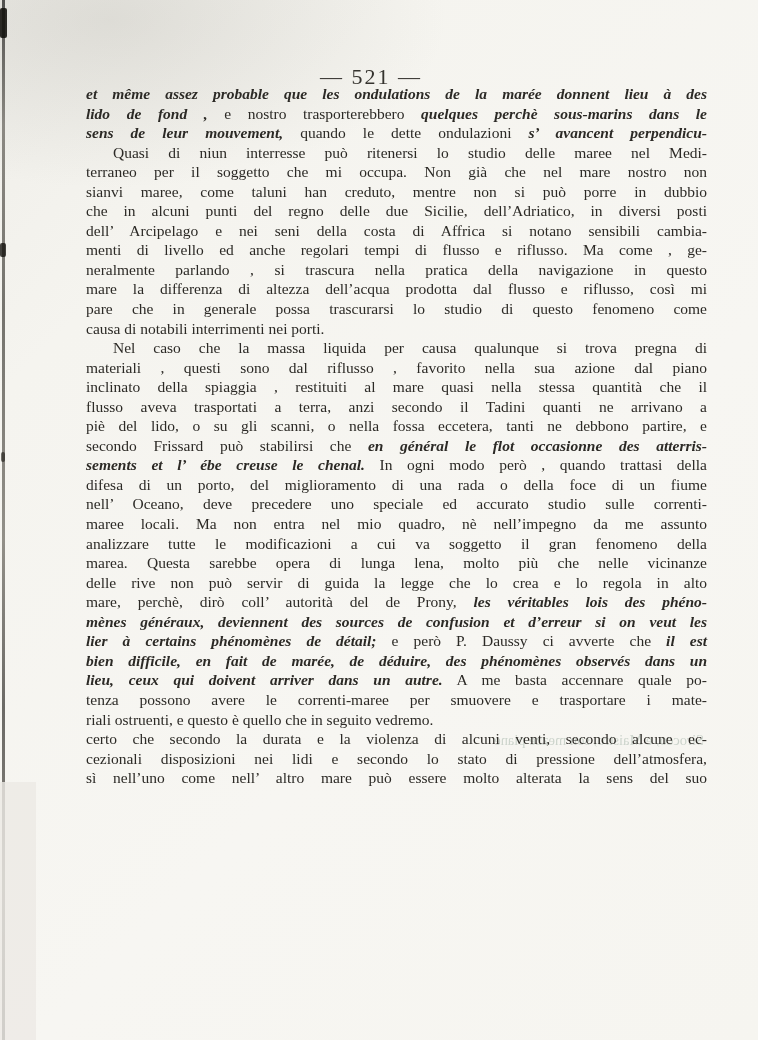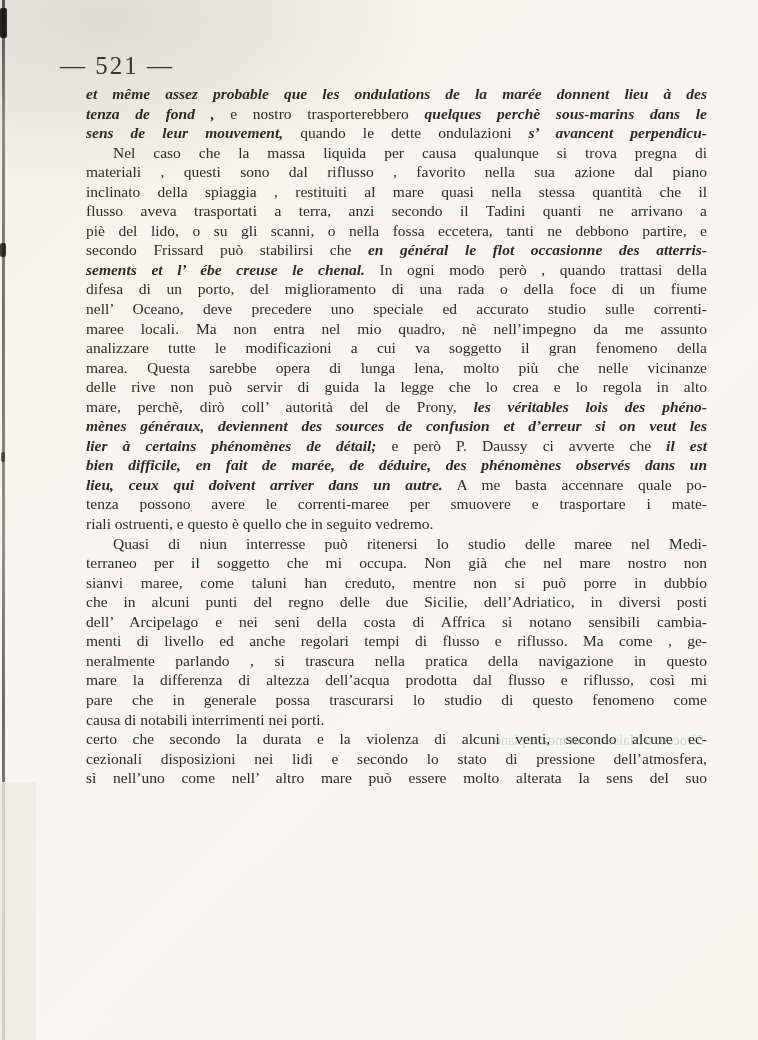--- a/index.html
+++ b/index.html
@@ -26,22 +26,23 @@
   }
   .mark { position: absolute; background: #15140f; border-radius: 2px; }
   .mark-a { left: 0; top: 8px;  width: 7px; height: 30px; opacity: .9; }
   .mark-b { left: 0; top: 243px; width: 6px; height: 14px; opacity: .8; }
   .mark-c { left: 1px; top: 452px; width: 4px; height: 10px; opacity: .6; }
   .band-bl {
     position: absolute; left: 0; top: 782px; width: 36px; height: 258px;
     background: #eceae5; opacity: .8;
   }
   .page-number {
-    position: absolute; left: 60px; top: 52px; width: 622px;
-    font-size: 25px; letter-spacing: 2px;
+    position: absolute; left: 60px; top: 64px; width: 622px;
+    text-align: center;
+    font-size: 22px; letter-spacing: 2px;
     color: #35332e;
   }
   .text-block {
     position: absolute; left: 86px; top: 84px; width: 621px;
     font-size: 15.5px;
     color: #2c2a26;
     -webkit-font-smoothing: antialiased;
   }
   .paragraph { margin: 0; }
   .line {
@@ -76,22 +77,34 @@
   <div class="mark mark-c"></div>
   <div class="band-bl"></div>
 
   <div class="page-number">— 521 —</div>
 
   <div class="bleed">Sirocco, e Maistro, son mezze piane</div>
 
   <div class="text-block">
       <div class="paragraph">
         <div class="line"><span class="it">et même assez probable que les ondulations de la marée donnent lieu à des</span></div>
-        <div class="line"><span class="it">tenza de fond ,</span><span> e nostro trasporterebbero </span><span class="it">quelques perchè sous-marins dans le</span></div>
+        <div class="line"><span class="it">lido de fond ,</span><span> e nostro trasporterebbero </span><span class="it">quelques perchè sous-marins dans le</span></div>
         <div class="line"><span class="it">sens de leur mouvement,</span><span> quando le dette ondulazioni </span><span class="it">s’ avancent perpendicu-</span></div>
+      </div>
+      <div class="paragraph">
+        <div class="line indent"><span>Quasi di niun interresse può ritenersi lo studio delle maree nel Medi-</span></div>
+        <div class="line"><span>terraneo per il soggetto che mi occupa. Non già che nel mare nostro non</span></div>
+        <div class="line"><span>sianvi maree, come taluni han creduto, mentre non si può porre in dubbio</span></div>
+        <div class="line"><span>che in alcuni punti del regno delle due Sicilie, dell’Adriatico, in diversi posti</span></div>
+        <div class="line"><span>dell’ Arcipelago e nei seni della costa di Affrica si notano sensibili cambia-</span></div>
+        <div class="line"><span>menti di livello ed anche regolari tempi di flusso e riflusso. Ma come , ge-</span></div>
+        <div class="line"><span>neralmente parlando , si trascura nella pratica della navigazione in questo</span></div>
+        <div class="line"><span>mare la differenza di altezza dell’acqua prodotta dal flusso e riflusso, così mi</span></div>
+        <div class="line"><span>pare che in generale possa trascurarsi lo studio di questo fenomeno come</span></div>
+        <div class="line lastline"><span>causa di notabili interrimenti nei porti.</span></div>
       </div>
       <div class="paragraph">
         <div class="line indent"><span>Nel caso che la massa liquida per causa qualunque si trova pregna di</span></div>
         <div class="line"><span>materiali , questi sono dal riflusso , favorito nella sua azione dal piano</span></div>
         <div class="line"><span>inclinato della spiaggia , restituiti al mare quasi nella stessa quantità che il</span></div>
         <div class="line"><span>flusso aveva trasportati a terra, anzi secondo il Tadini quanti ne arrivano a</span></div>
         <div class="line"><span>piè del lido, o su gli scanni, o nella fossa eccetera, tanti ne debbono partire, e</span></div>
         <div class="line"><span>secondo Frissard può stabilirsi che </span><span class="it">en général le flot occasionne des atterris-</span></div>
         <div class="line"><span class="it">sements et l’ ébe creuse le chenal.</span><span> In ogni modo però , quando trattasi della</span></div>
         <div class="line"><span>difesa di un porto, del miglioramento di una rada o della foce di un fiume</span></div>
@@ -102,30 +115,18 @@
         <div class="line"><span>delle rive non può servir di guida la legge che lo crea e lo regola in alto</span></div>
         <div class="line"><span>mare, perchè, dirò coll’ autorità del de Prony, </span><span class="it">les véritables lois des phéno-</span></div>
         <div class="line"><span class="it">mènes généraux, deviennent des sources de confusion et d’erreur si on veut les</span></div>
         <div class="line"><span class="it">lier à certains phénomènes de détail;</span><span> e però P. Daussy ci avverte che </span><span class="it">il est</span></div>
         <div class="line"><span class="it">bien difficile, en fait de marée, de déduire, des phénomènes observés dans un</span></div>
         <div class="line"><span class="it">lieu, ceux qui doivent arriver dans un autre.</span><span> A me basta accennare quale po-</span></div>
         <div class="line"><span>tenza possono avere le correnti-maree per smuovere e trasportare i mate-</span></div>
         <div class="line lastline"><span>riali ostruenti, e questo è quello che in seguito vedremo.</span></div>
       </div>
       <div class="paragraph">
-        <div class="line indent"><span>Quasi di niun interresse può ritenersi lo studio delle maree nel Medi-</span></div>
-        <div class="line"><span>terraneo per il soggetto che mi occupa. Non già che nel mare nostro non</span></div>
-        <div class="line"><span>sianvi maree, come taluni han creduto, mentre non si può porre in dubbio</span></div>
-        <div class="line"><span>che in alcuni punti del regno delle due Sicilie, dell’Adriatico, in diversi posti</span></div>
-        <div class="line"><span>dell’ Arcipelago e nei seni della costa di Affrica si notano sensibili cambia-</span></div>
-        <div class="line"><span>menti di livello ed anche regolari tempi di flusso e riflusso. Ma come , ge-</span></div>
-        <div class="line"><span>neralmente parlando , si trascura nella pratica della navigazione in questo</span></div>
-        <div class="line"><span>mare la differenza di altezza dell’acqua prodotta dal flusso e riflusso, così mi</span></div>
-        <div class="line"><span>pare che in generale possa trascurarsi lo studio di questo fenomeno come</span></div>
-        <div class="line lastline"><span>causa di notabili interrimenti nei porti.</span></div>
-      </div>
-      <div class="paragraph">
         <div class="line"><span>certo che secondo la durata e la violenza di alcuni venti, secondo alcune ec-</span></div>
         <div class="line"><span>cezionali disposizioni nei lidi e secondo lo stato di pressione dell’atmosfera,</span></div>
         <div class="line"><span>sì nell’uno come nell’ altro mare può essere molto alterata la sens del suo</span></div>
       </div>
     </div>
 </div>
 
 </body></html>

